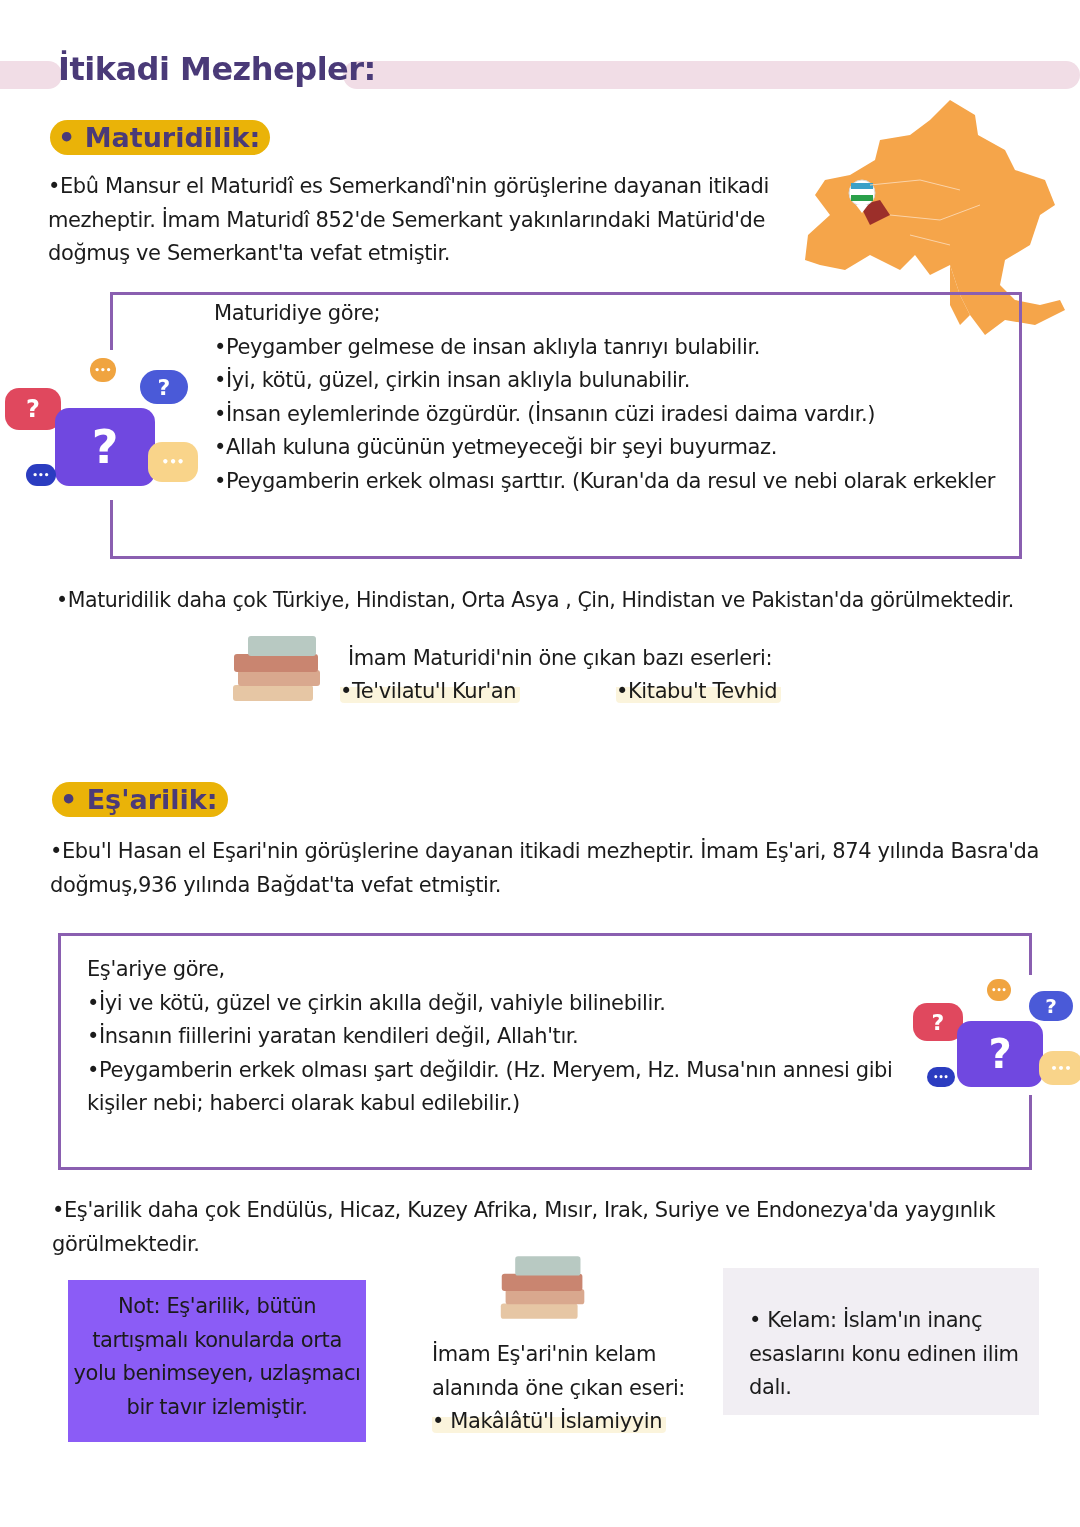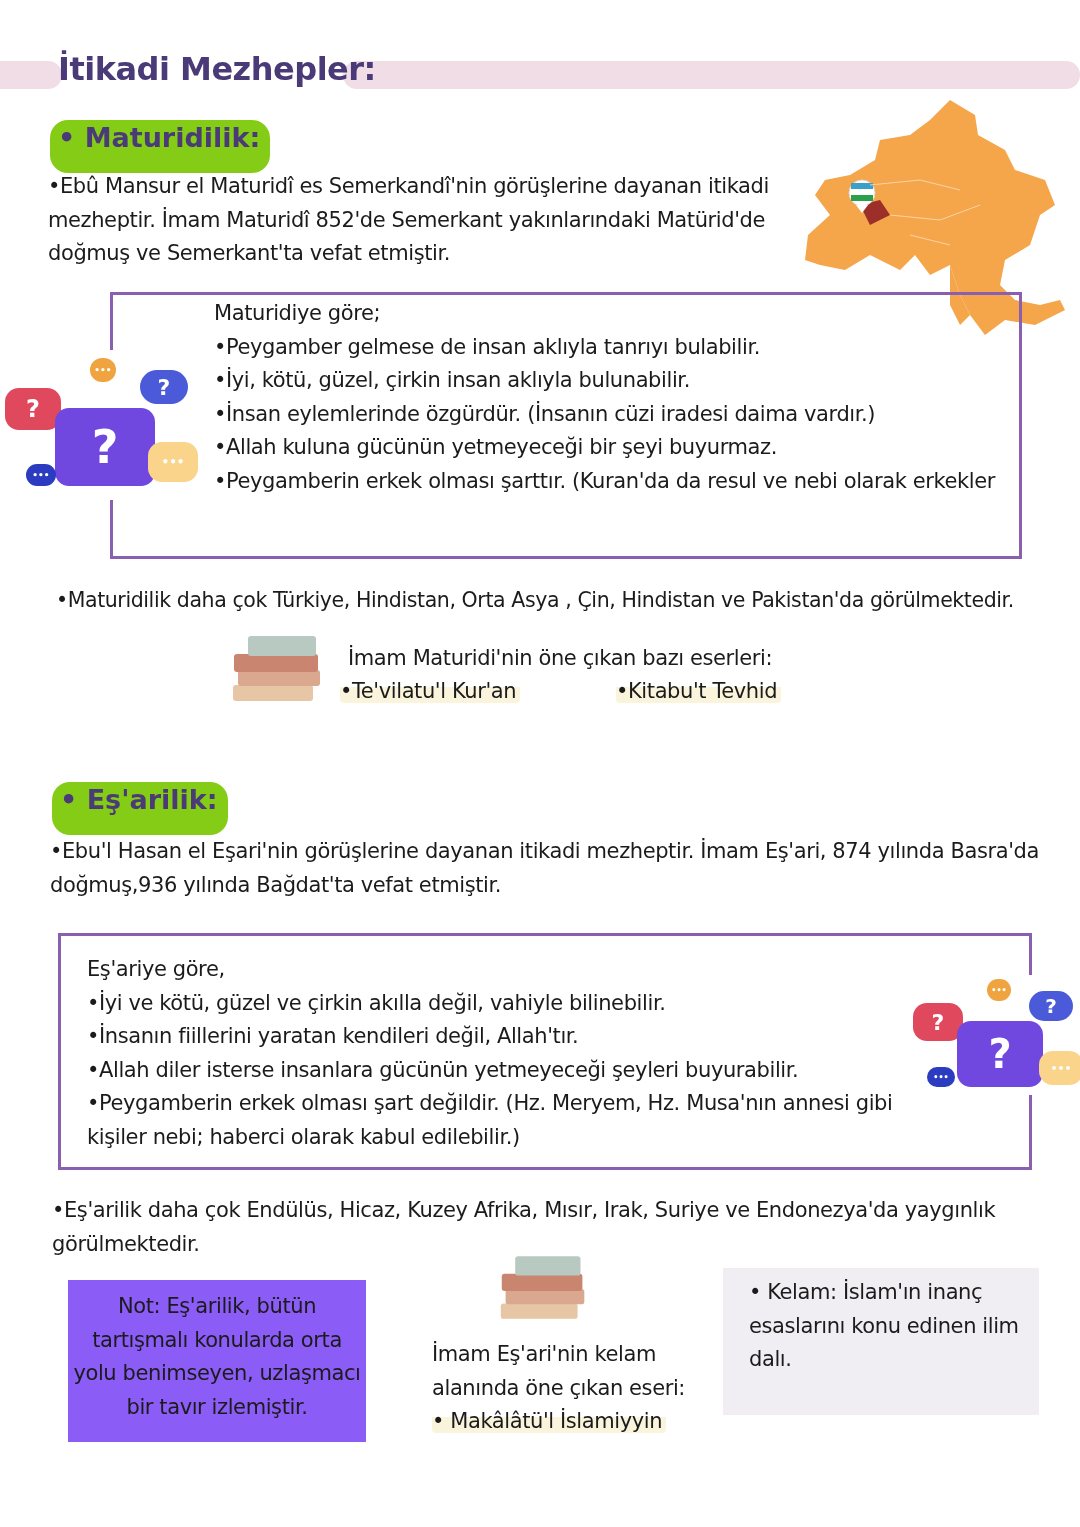--- a/index.html
+++ b/index.html
@@ -6,21 +6,21 @@
   body { width:1080px; height:1527px; position:relative; overflow:hidden;
          font-family:"DejaVu Sans", sans-serif; color:#1a1a1a; }
   .abs { position:absolute; }
   .hand { font-family:"DejaVu Sans", sans-serif; font-size:21px; line-height:33.5px; color:#1b1b1b; letter-spacing:-0.4px; }
 
   
   .band-left { left:0; top:61px; width:62px; height:28px; background:#f1dde6; border-radius:0 14px 14px 0; }
   .band-right { left:343px; top:61px; width:737px; height:28px; background:#f1dde6; border-radius:14px; }
   .title { left:58px; top:50px; font-family:"DejaVu Sans", sans-serif; font-weight:bold; font-size:32px; color:#4a3a78; letter-spacing:-0.5px; }
 
-  .pill { background:#84cc16; border-radius:18px; font-weight:bold; color:#4a3a78; font-size:27px; padding:2px 10px 20px 8px; }
+  .pill { background:#eab308; border-radius:18px; font-weight:bold; color:#4a3a78; font-size:27px; padding:2px 10px 2px 8px; }
 
   .frame { border:3px solid #8a5fb0; background:transparent; }
   .note { background:#8b5cf6; }
   .kelam { background:#f1eef3; }
   .hl { background:linear-gradient(transparent 35%, #fbf4dc 35%); border-radius:4px; padding:0 4px 0 0; }
 
   
   .bub { position:absolute; border-radius:14px; display:flex; align-items:center; justify-content:center; color:#fff; font-weight:bold; }
   .bub::after { content:""; position:absolute; width:0; height:0; }
 </style>
@@ -93,21 +93,20 @@
   <div class="bub" style="left:124px; top:16px; width:44px; height:30px; border-radius:16px; background:#4a5ad8; font-size:20px;">?</div>
   <div class="bub" style="left:8px; top:28px; width:50px; height:38px; background:#e0485e; font-size:22px;">?</div>
   <div class="bub" style="left:52px; top:46px; width:86px; height:66px; background:#7048e0; font-size:40px;">?</div>
   <div class="bub" style="left:134px; top:76px; width:44px; height:34px; background:#f9d48a; font-size:11px;">•••</div>
   <div class="bub" style="left:22px; top:92px; width:28px; height:20px; border-radius:10px; background:#2b3cc0; font-size:8px;">•••</div>
 </div>
 <div class="abs hand" style="left:87px; top:953px; width:820px;">
   <div>Eş'ariye göre,</div>
   <div>•İyi ve kötü, güzel ve çirkin akılla değil,  vahiyle bilinebilir.</div>
   <div>•İnsanın fiillerini yaratan kendileri değil, Allah'tır.</div>
-  <div>•Allah diler isterse insanlara gücünün yetmeyeceği şeyleri buyurabilir.</div>
   <div>•Peygamberin erkek olması şart değildir. (Hz. Meryem, Hz. Musa'nın annesi gibi</div>
   <div>kişiler nebi; haberci olarak kabul edilebilir.)</div>
 </div>
 
 <div class="abs hand" style="left:52px; top:1194px; width:1000px;">
   <div>•Eş'arilik daha çok Endülüs, Hicaz, Kuzey Afrika, Mısır, Irak, Suriye ve Endonezya'da yaygınlık</div>
   <div>görülmektedir.</div>
 </div>
 
 <div class="abs note hand" style="left:68px; top:1280px; width:298px; height:162px; text-align:center; padding-top:10px; box-sizing:border-box;">
@@ -122,17 +121,17 @@
   <rect x="10" y="40" width="82" height="16" rx="3" fill="#d9a88e"></rect>
   <rect x="6" y="24" width="84" height="18" rx="3" fill="#c98570"></rect>
   <rect x="20" y="6" width="68" height="20" rx="3" fill="#b8c9c2"></rect>
 </svg>
 <div class="abs hand" style="left:432px; top:1338px;">
   <div>İmam Eş'ari'nin kelam</div>
   <div>alanında öne çıkan eseri:</div>
   <div><span class="hl">• Makâlâtü'l İslamiyyin</span></div>
 </div>
 
-<div class="abs kelam hand" style="left:723px; top:1268px; width:316px; height:147px; padding:8px 0 0 26px; box-sizing:border-box;">
+<div class="abs kelam hand" style="left:723px; top:1268px; width:316px; height:147px; padding:36px 0 0 26px; box-sizing:border-box;">
   <div>• Kelam: İslam'ın inanç</div>
   <div>esaslarını konu edinen ilim</div>
   <div>dalı.</div>
 </div>
 
 </body></html>

